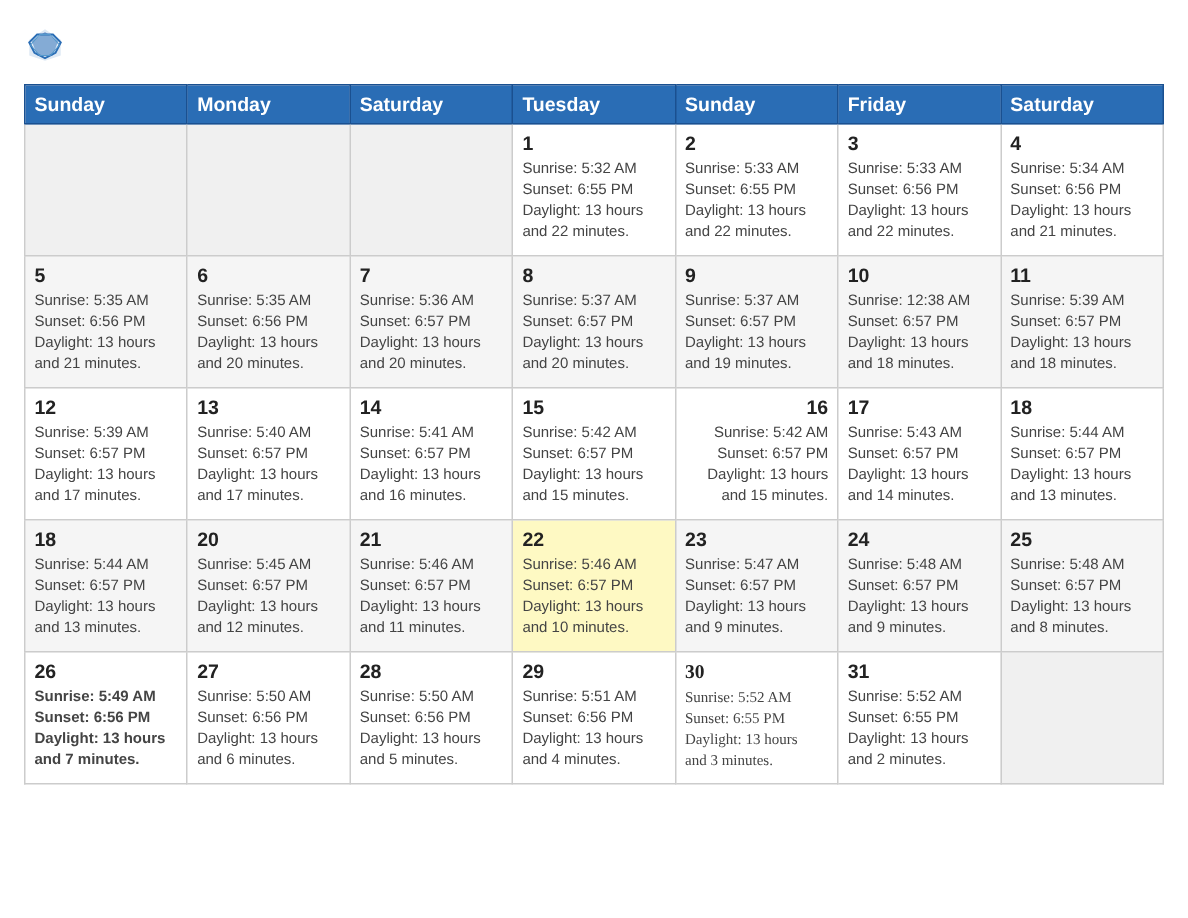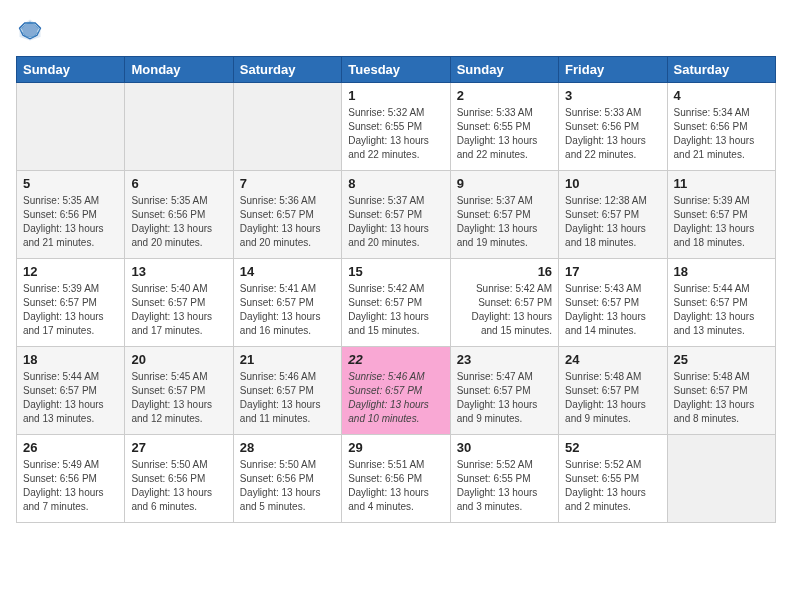--- a/index.html
+++ b/index.html
@@ -276,21 +276,21 @@
 Daylight: 13 hours
 and 12 minutes.</div>
         </td>
         <td style="background: rgb(245, 245, 245);">
           <span class="day-number">21</span>
           <div class="day-info" style="white-space: pre-line;">Sunrise: 5:46 AM
 Sunset: 6:57 PM
 Daylight: 13 hours
 and 11 minutes.</div>
         </td>
-        <td style="background: #f9a8d4; font-style: italic;">
+        <td style="background: #fef9c3;">
           <span class="day-number">22</span>
           <div class="day-info" style="white-space: pre-line;">Sunrise: 5:46 AM
 Sunset: 6:57 PM
 Daylight: 13 hours
 and 10 minutes.</div>
         </td>
         <td style="background: rgb(245, 245, 245);">
           <span class="day-number">23</span>
           <div class="day-info" style="white-space: pre-line;">Sunrise: 5:47 AM
 Sunset: 6:57 PM
@@ -308,21 +308,21 @@
           <span class="day-number">25</span>
           <div class="day-info" style="white-space: pre-line;">Sunrise: 5:48 AM
 Sunset: 6:57 PM
 Daylight: 13 hours
 and 8 minutes.</div>
         </td>
       </tr>
       <tr>
         <td style="background: rgb(255, 255, 255);">
           <span class="day-number">26</span>
-          <div class="day-info" style="white-space: pre-line;">Sunrise: 5:49 AM
+          <div class="day-info" style="white-space: pre-line; font-weight: bold;">Sunrise: 5:49 AM
 Sunset: 6:56 PM
 Daylight: 13 hours
 and 7 minutes.</div>
         </td>
         <td style="background: rgb(255, 255, 255);">
           <span class="day-number">27</span>
           <div class="day-info" style="white-space: pre-line;">Sunrise: 5:50 AM
 Sunset: 6:56 PM
 Daylight: 13 hours
 and 6 minutes.</div>
@@ -334,29 +334,29 @@
 Daylight: 13 hours
 and 5 minutes.</div>
         </td>
         <td style="background: rgb(255, 255, 255);">
           <span class="day-number">29</span>
           <div class="day-info" style="white-space: pre-line;">Sunrise: 5:51 AM
 Sunset: 6:56 PM
 Daylight: 13 hours
 and 4 minutes.</div>
         </td>
-        <td style="background: rgb(255, 255, 255);">
+        <td style="background: rgb(255, 255, 255); font-family: Liberation Serif, serif;">
           <span class="day-number">30</span>
           <div class="day-info" style="white-space: pre-line;">Sunrise: 5:52 AM
 Sunset: 6:55 PM
 Daylight: 13 hours
 and 3 minutes.</div>
         </td>
         <td style="background: rgb(255, 255, 255);">
-          <span class="day-number">52</span>
+          <span class="day-number">31</span>
           <div class="day-info" style="white-space: pre-line;">Sunrise: 5:52 AM
 Sunset: 6:55 PM
 Daylight: 13 hours
 and 2 minutes.</div>
         </td>
         <td class="empty-cell"></td>
       </tr>
     </tbody>
 </table>
 

